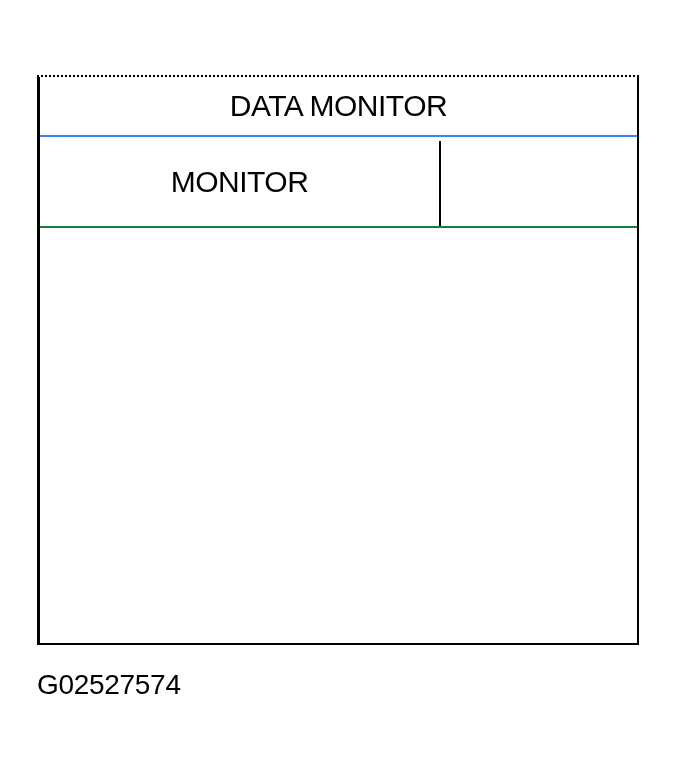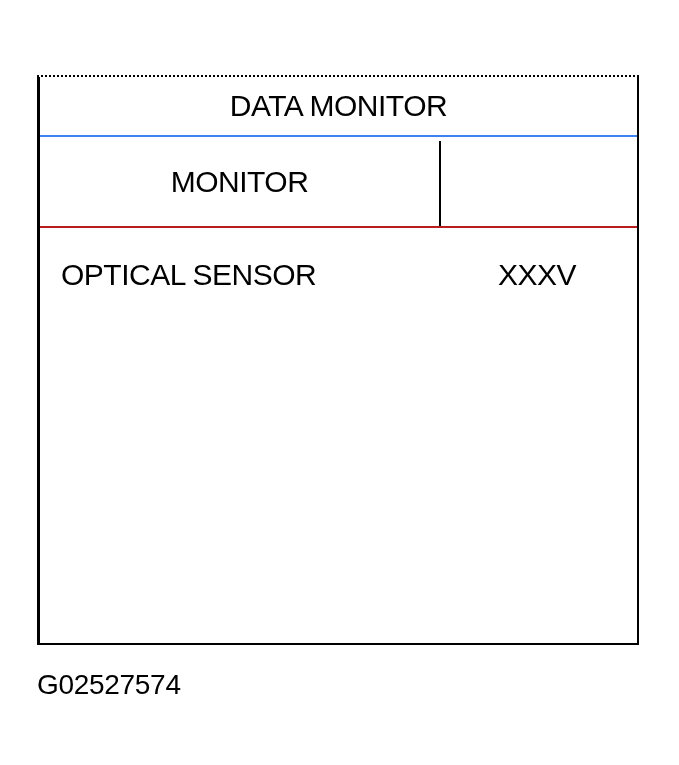--- a/index.html
+++ b/index.html
@@ -40,21 +40,21 @@
       justify-content: center;
       font-size: 30px;
       letter-spacing: -0.5px;
     }
     .header-row {
       position: absolute;
       left: 0;
       top: 60px;
       width: 100%;
       height: 91px;
-      border-bottom: 2px solid #b91c1c;
+      border-bottom: 2px solid #15803d;
       box-sizing: border-box;
     }
     .header-cell-monitor {
       position: absolute;
       left: 0;
       top: 0;
       width: 399px;
       height: 100%;
       display: flex;
       align-items: center;
@@ -118,19 +118,17 @@
   <div class="title-row">DATA MONITOR</div>
 
   <div class="header-row">
     <div class="header-cell-monitor">MONITOR</div>
     <div class="header-divider"></div>
     <div class="header-cell-value"></div>
   </div>
 
   <div class="body-area">
     <div class="data-row">
-      <span class="data-label">OPTICAL SENSOR</span>
-      <span class="data-value">XXXV</span>
     </div>
   </div>
 </div>
 
 <div class="figure-id">G02527574</div>
 
 </body></html>

